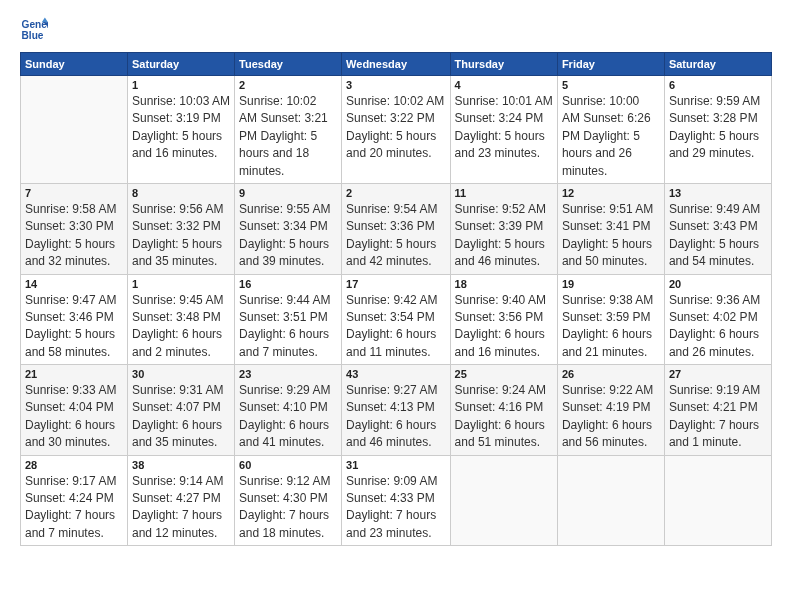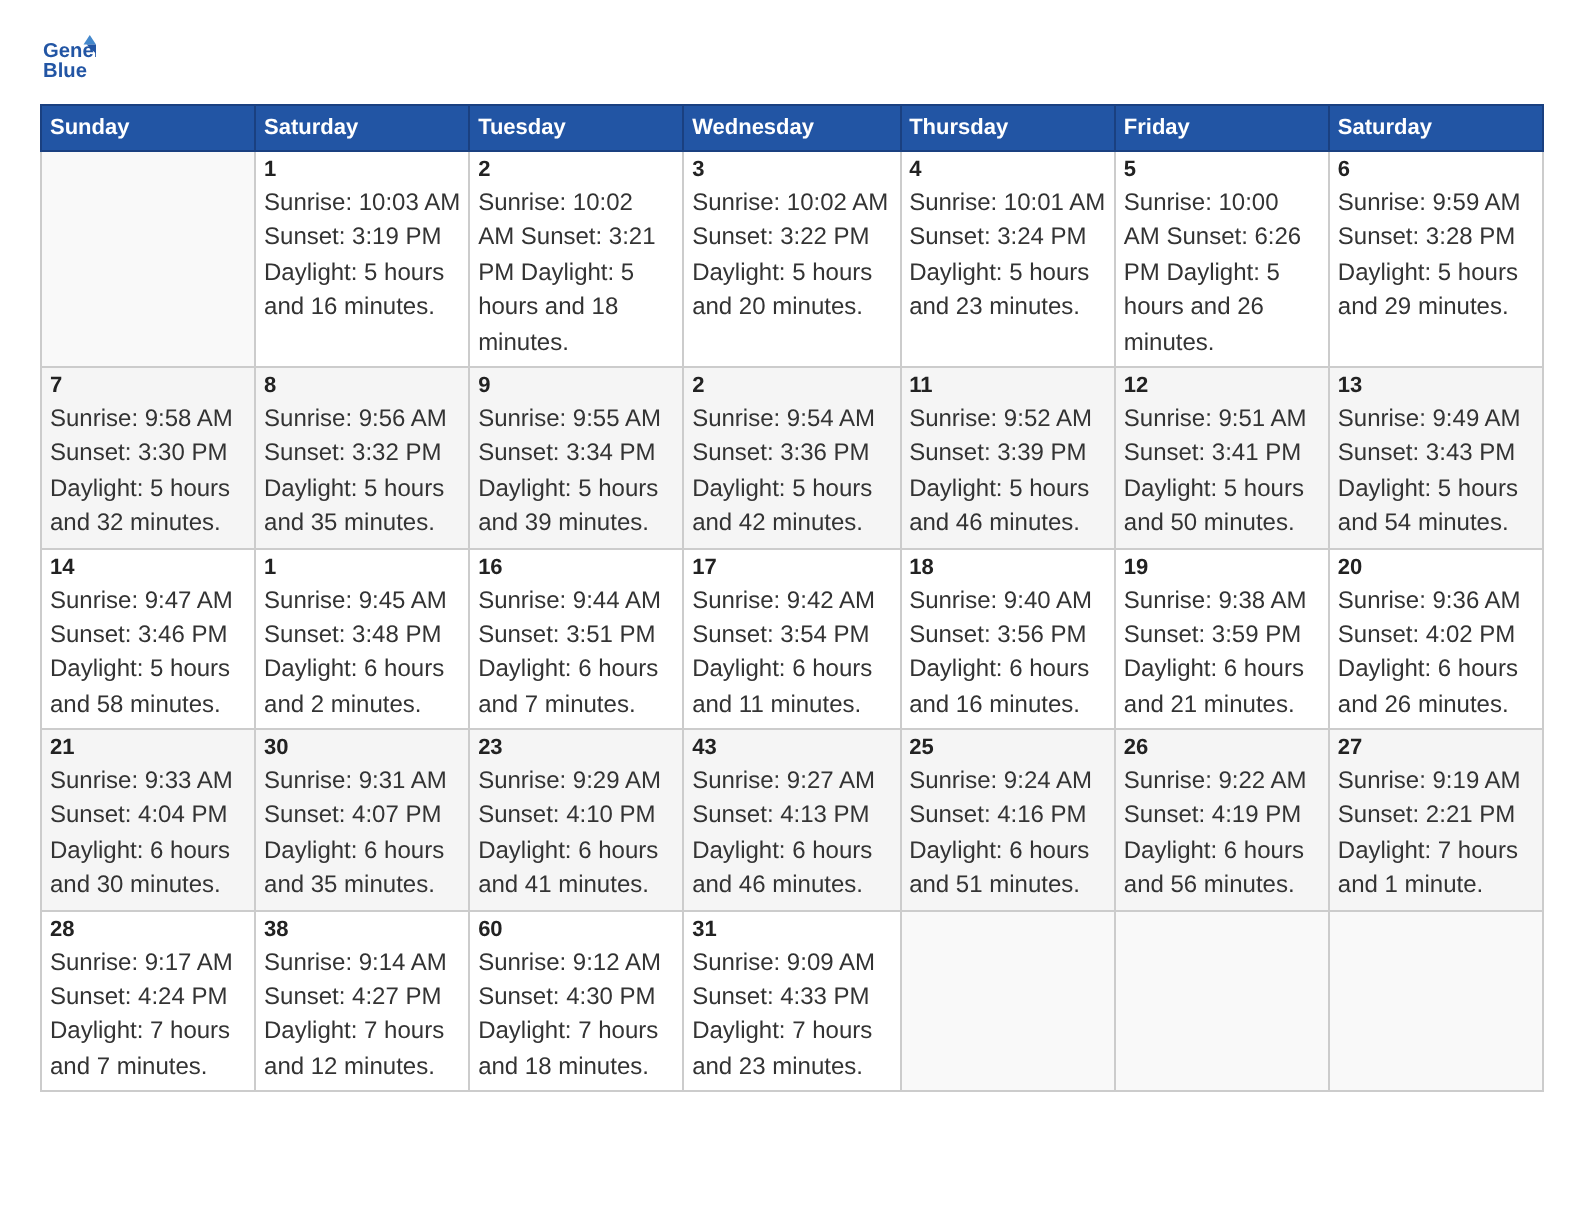--- a/index.html
+++ b/index.html
@@ -305,21 +305,21 @@
           <td>
             <span class="day-number">26</span>
             <div class="day-content">Sunrise: 9:22 AM
 Sunset: 4:19 PM
 Daylight: 6 hours
 and 56 minutes.</div>
           </td>
           <td>
             <span class="day-number">27</span>
             <div class="day-content">Sunrise: 9:19 AM
-Sunset: 2:21 PM
+Sunset: 4:21 PM
 Daylight: 7 hours
 and 1 minute.</div>
           </td>
         </tr>
         <tr>
           <td>
             <span class="day-number">28</span>
             <div class="day-content">Sunrise: 9:17 AM
 Sunset: 4:24 PM
 Daylight: 7 hours

